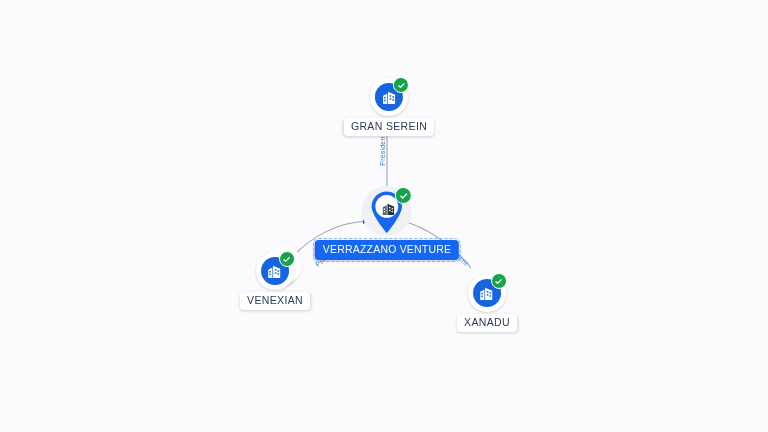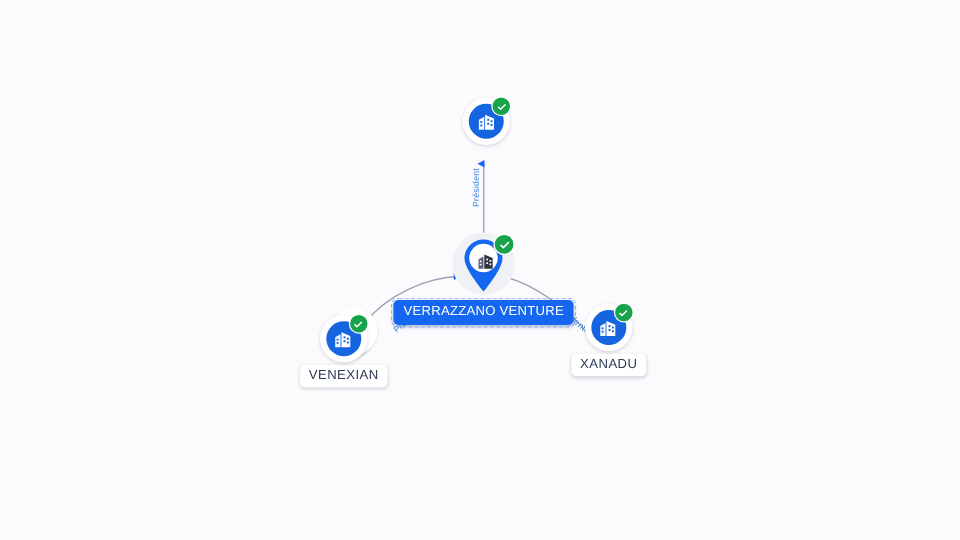--- a/index.html
+++ b/index.html
@@ -210,20 +210,21 @@
           <rect x="12.4" y="13.0" width="2.2" height="2.2" fill="#1565e0"></rect>
           <rect x="16.2" y="14.4" width="2.2" height="2.2" fill="#1565e0"></rect>
         </svg>
       </div>
       <div class="check">
         <svg width="9" height="9" viewBox="0 0 24 24" aria-hidden="true">
           <path d="M5 12.6l4.4 4.4L19 7.4" fill="none" stroke="#ffffff" stroke-width="3.2" stroke-linecap="round" stroke-linejoin="round"></path>
         </svg>
       </div>
     </div>
+    <div class="node-label">GRAN SEREIN</div>
   </div>
 
   <div class="node" style="left:387px; top:186px;">
     <div class="root-wrap">
       <div class="root-halo"></div>
       <div class="pin">
         <svg width="34" height="44" viewBox="0 0 34 44" aria-hidden="true">
           <path d="M17 43.2C17 43.2 32.2 25.6 32.2 16.6 32.2 8.2 25.4 1.6 17 1.6
                    8.6 1.6 1.8 8.2 1.8 16.6 1.8 25.6 17 43.2 17 43.2z" fill="#1566f0"></path>
           <circle cx="17" cy="16.4" r="11.4" fill="#ffffff"></circle>
@@ -267,21 +268,21 @@
       </div>
       <div class="check">
         <svg width="9" height="9" viewBox="0 0 24 24" aria-hidden="true">
           <path d="M5 12.6l4.4 4.4L19 7.4" fill="none" stroke="#ffffff" stroke-width="3.2" stroke-linecap="round" stroke-linejoin="round"></path>
         </svg>
       </div>
     </div>
     <div class="node-label">VENEXIAN</div>
   </div>
 
-  <div class="node" style="left:487px; top:243px;">
+  <div class="node" style="left:487px; top:274px;">
     <div class="node-badge">
       <div class="node-halo"></div>
       <div class="node-disc">
         <svg width="17" height="17" viewBox="0 0 24 24" aria-hidden="true">
           <path d="M3 21V9.5l6-3.2V21H3z" fill="#ffffff" opacity="0.95"></path>
           <path d="M10 21V4l10 4.2V21H10z" fill="#ffffff"></path>
           <rect x="4.6" y="11.2" width="2.1" height="2.1" fill="#1565e0"></rect>
           <rect x="4.6" y="15.0" width="2.1" height="2.1" fill="#1565e0"></rect>
           <rect x="12.4" y="8.6" width="2.2" height="2.2" fill="#1565e0"></rect>
           <rect x="16.2" y="10.2" width="2.2" height="2.2" fill="#1565e0"></rect>

